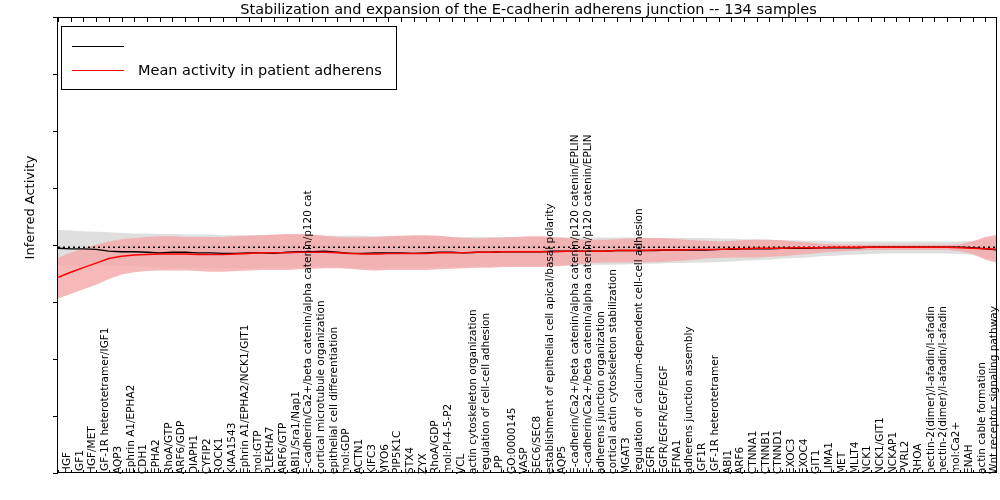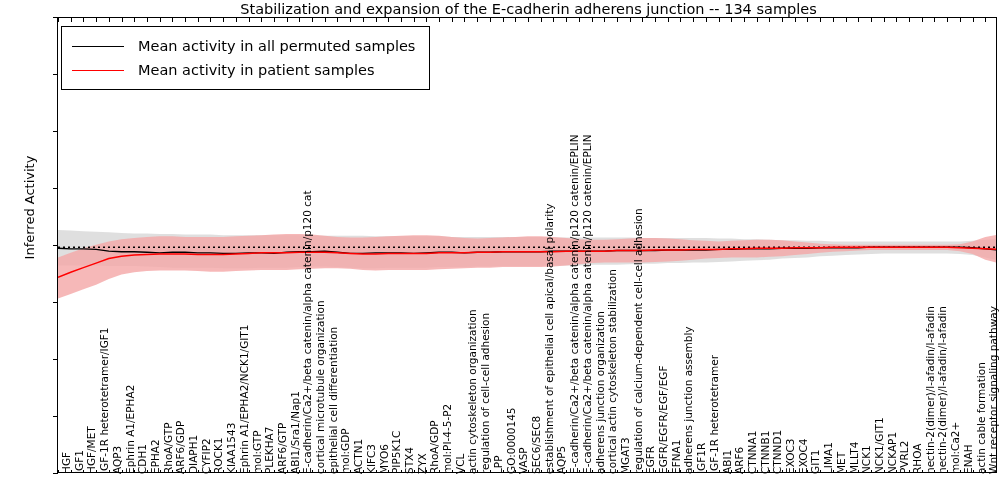--- a/index.html
+++ b/index.html
@@ -311,21 +311,20 @@
       <div class="xlab" style="left: 937.486px; top: 0px; bottom: auto; transform: translateY(474px) rotate(-90deg); transform-origin: left top;">nectin-2(dimer)/l-afadin/l-afadin</div>
       <div class="xlab" style="left: 950.189px; top: 0px; bottom: auto; transform: translateY(474px) rotate(-90deg); transform-origin: left top;">mol:Ca2+</div>
       <div class="xlab" style="left: 962.892px; top: 0px; bottom: auto; transform: translateY(474px) rotate(-90deg); transform-origin: left top;">ENAH</div>
       <div class="xlab" style="left: 975.595px; top: 0px; bottom: auto; transform: translateY(474px) rotate(-90deg); transform-origin: left top;">actin cable formation</div>
       <div class="xlab" style="left: 988.297px; top: 0px; bottom: auto; transform: translateY(474px) rotate(-90deg); transform-origin: left top;">Wnt receptor signaling pathway</div>
     </div>
 
   <div id="legend">
     <div class="legrow">
       <span class="legline"></span>
-      <span class="legtext">Mean activity in all permuted samples</span>
     </div>
     <div class="legrow">
       <span class="legline red"></span>
-      <span class="legtext">Mean activity in patient samples</span>
+      <span class="legtext">Mean activity in patient adherens</span>
     </div>
   </div>
 
 </div>
 
 </body></html>

